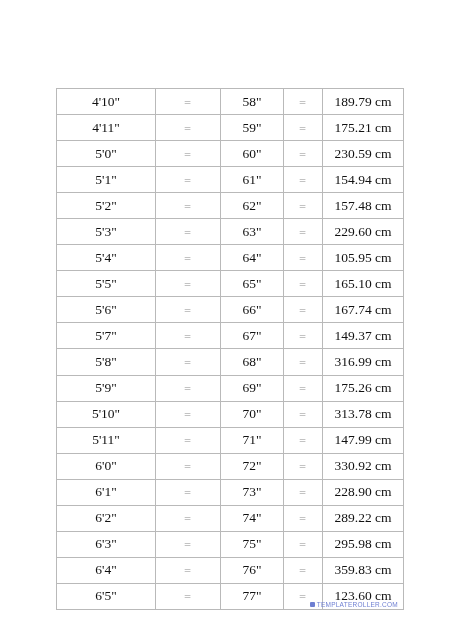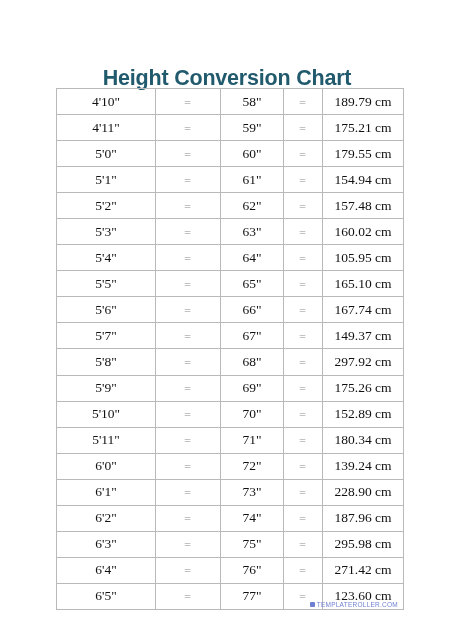--- a/index.html
+++ b/index.html
@@ -111,21 +111,20 @@
   .footer .wm-text {
     display: inline-block;
     vertical-align: middle;
   }
 </style>
 </head>
 <body>
 
 <div class="page">
 
-  <h1 class="title">Height Conversion Chart</h1>
 
   <table class="chart-table">
     <tbody>
         <tr>
           <td class="col-ft">4'10"</td>
           <td class="col-eq1"><span class="eq-mark">=</span></td>
           <td class="col-in">58"</td>
           <td class="col-eq2"><span class="eq-mark">=</span></td>
           <td class="col-cm">189.79 cm</td>
         </tr>
@@ -134,42 +133,42 @@
           <td class="col-eq1"><span class="eq-mark">=</span></td>
           <td class="col-in">59"</td>
           <td class="col-eq2"><span class="eq-mark">=</span></td>
           <td class="col-cm">175.21 cm</td>
         </tr>
         <tr>
           <td class="col-ft">5'0"</td>
           <td class="col-eq1"><span class="eq-mark">=</span></td>
           <td class="col-in">60"</td>
           <td class="col-eq2"><span class="eq-mark">=</span></td>
-          <td class="col-cm">179.55 cm</td>
+          <td class="col-cm">230.59 cm</td>
         </tr>
         <tr>
           <td class="col-ft">5'1"</td>
           <td class="col-eq1"><span class="eq-mark">=</span></td>
           <td class="col-in">61"</td>
           <td class="col-eq2"><span class="eq-mark">=</span></td>
           <td class="col-cm">154.94 cm</td>
         </tr>
         <tr>
           <td class="col-ft">5'2"</td>
           <td class="col-eq1"><span class="eq-mark">=</span></td>
           <td class="col-in">62"</td>
           <td class="col-eq2"><span class="eq-mark">=</span></td>
           <td class="col-cm">157.48 cm</td>
         </tr>
         <tr>
           <td class="col-ft">5'3"</td>
           <td class="col-eq1"><span class="eq-mark">=</span></td>
           <td class="col-in">63"</td>
           <td class="col-eq2"><span class="eq-mark">=</span></td>
-          <td class="col-cm">160.02 cm</td>
+          <td class="col-cm">229.60 cm</td>
         </tr>
         <tr>
           <td class="col-ft">5'4"</td>
           <td class="col-eq1"><span class="eq-mark">=</span></td>
           <td class="col-in">64"</td>
           <td class="col-eq2"><span class="eq-mark">=</span></td>
           <td class="col-cm">105.95 cm</td>
         </tr>
         <tr>
           <td class="col-ft">5'5"</td>
@@ -190,77 +189,77 @@
           <td class="col-eq1"><span class="eq-mark">=</span></td>
           <td class="col-in">67"</td>
           <td class="col-eq2"><span class="eq-mark">=</span></td>
           <td class="col-cm">149.37 cm</td>
         </tr>
         <tr>
           <td class="col-ft">5'8"</td>
           <td class="col-eq1"><span class="eq-mark">=</span></td>
           <td class="col-in">68"</td>
           <td class="col-eq2"><span class="eq-mark">=</span></td>
-          <td class="col-cm">297.92 cm</td>
+          <td class="col-cm">316.99 cm</td>
         </tr>
         <tr>
           <td class="col-ft">5'9"</td>
           <td class="col-eq1"><span class="eq-mark">=</span></td>
           <td class="col-in">69"</td>
           <td class="col-eq2"><span class="eq-mark">=</span></td>
           <td class="col-cm">175.26 cm</td>
         </tr>
         <tr>
           <td class="col-ft">5'10"</td>
           <td class="col-eq1"><span class="eq-mark">=</span></td>
           <td class="col-in">70"</td>
           <td class="col-eq2"><span class="eq-mark">=</span></td>
-          <td class="col-cm">152.89 cm</td>
+          <td class="col-cm">313.78 cm</td>
         </tr>
         <tr>
           <td class="col-ft">5'11"</td>
           <td class="col-eq1"><span class="eq-mark">=</span></td>
           <td class="col-in">71"</td>
           <td class="col-eq2"><span class="eq-mark">=</span></td>
-          <td class="col-cm">180.34 cm</td>
+          <td class="col-cm">147.99 cm</td>
         </tr>
         <tr>
           <td class="col-ft">6'0"</td>
           <td class="col-eq1"><span class="eq-mark">=</span></td>
           <td class="col-in">72"</td>
           <td class="col-eq2"><span class="eq-mark">=</span></td>
-          <td class="col-cm">139.24 cm</td>
+          <td class="col-cm">330.92 cm</td>
         </tr>
         <tr>
           <td class="col-ft">6'1"</td>
           <td class="col-eq1"><span class="eq-mark">=</span></td>
           <td class="col-in">73"</td>
           <td class="col-eq2"><span class="eq-mark">=</span></td>
           <td class="col-cm">228.90 cm</td>
         </tr>
         <tr>
           <td class="col-ft">6'2"</td>
           <td class="col-eq1"><span class="eq-mark">=</span></td>
           <td class="col-in">74"</td>
           <td class="col-eq2"><span class="eq-mark">=</span></td>
-          <td class="col-cm">187.96 cm</td>
+          <td class="col-cm">289.22 cm</td>
         </tr>
         <tr>
           <td class="col-ft">6'3"</td>
           <td class="col-eq1"><span class="eq-mark">=</span></td>
           <td class="col-in">75"</td>
           <td class="col-eq2"><span class="eq-mark">=</span></td>
           <td class="col-cm">295.98 cm</td>
         </tr>
         <tr>
           <td class="col-ft">6'4"</td>
           <td class="col-eq1"><span class="eq-mark">=</span></td>
           <td class="col-in">76"</td>
           <td class="col-eq2"><span class="eq-mark">=</span></td>
-          <td class="col-cm">271.42 cm</td>
+          <td class="col-cm">359.83 cm</td>
         </tr>
         <tr>
           <td class="col-ft">6'5"</td>
           <td class="col-eq1"><span class="eq-mark">=</span></td>
           <td class="col-in">77"</td>
           <td class="col-eq2"><span class="eq-mark">=</span></td>
           <td class="col-cm">123.60 cm</td>
         </tr>
       </tbody>
   </table>

